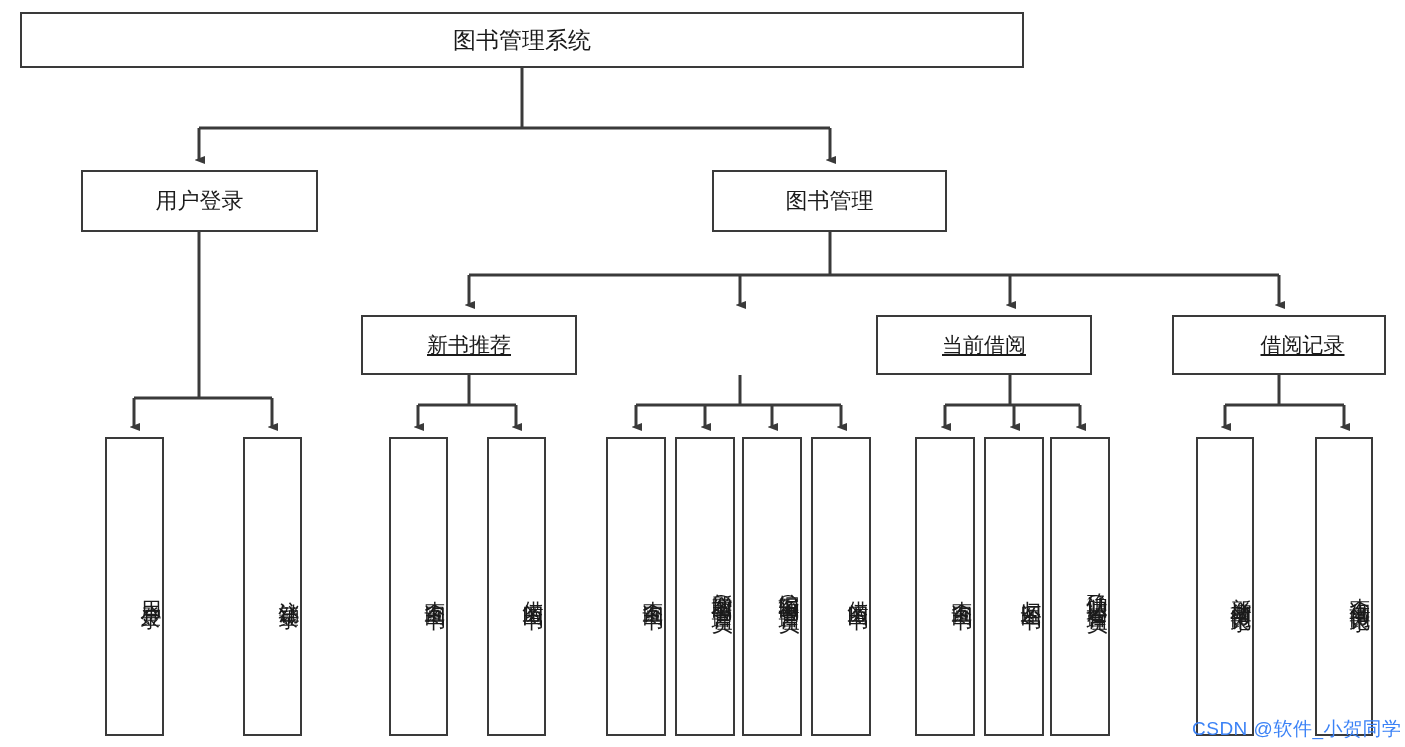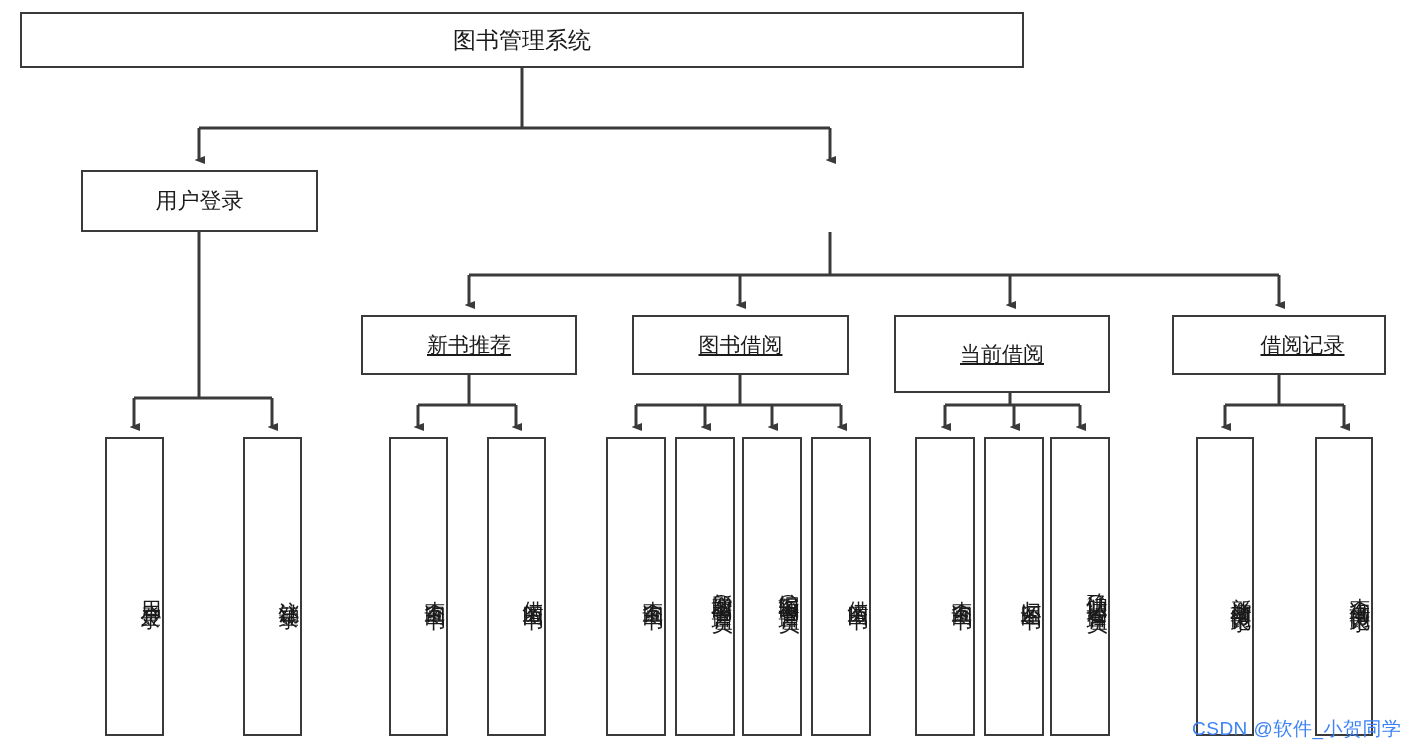--- a/index.html
+++ b/index.html
@@ -116,28 +116,28 @@
     </g>
   </svg>
 
   <div class="node root" style="left: 20px; top: 12px; width: 1004px; height: 56px;">
     <span class="label">图书管理系统</span>
   </div>
 
   <div class="node level1" style="left: 81px; top: 170px; width: 237px; height: 62px;">
     <span class="label">用户登录</span>
   </div>
+  <div class="node level1" style="left: 712px; top: 170px; width: 235px; height: 62px;">
+    <span class="label">图书管理</span>
+  </div>
 
   <div class="node level2" style="left: 361px; top: 315px; width: 216px; height: 60px;">
     <span class="label">新书推荐</span>
   </div>
-  <div class="node level2" style="left: 632px; top: 315px; width: 217px; height: 60px;">
-    <span class="label">图书借阅</span>
-  </div>
-  <div class="node level2" style="left: 894px; top: 315px; width: 216px; height: 78px;">
+  <div class="node level2" style="left: 876px; top: 315px; width: 216px; height: 60px;">
     <span class="label">当前借阅</span>
   </div>
   <div class="node level2" style="left: 1172px; top: 315px; width: 214px; height: 60px; padding-left: 47px;">
     <span class="label">借阅记录</span>
   </div>
 
   <div class="node leaf" style="left: 105px; top: 437px; width: 59px; height: 299px;">
     <span class="label">用户登录</span>
   </div>
   <div class="node leaf" style="left: 243px; top: 437px; width: 59px; height: 299px;">

